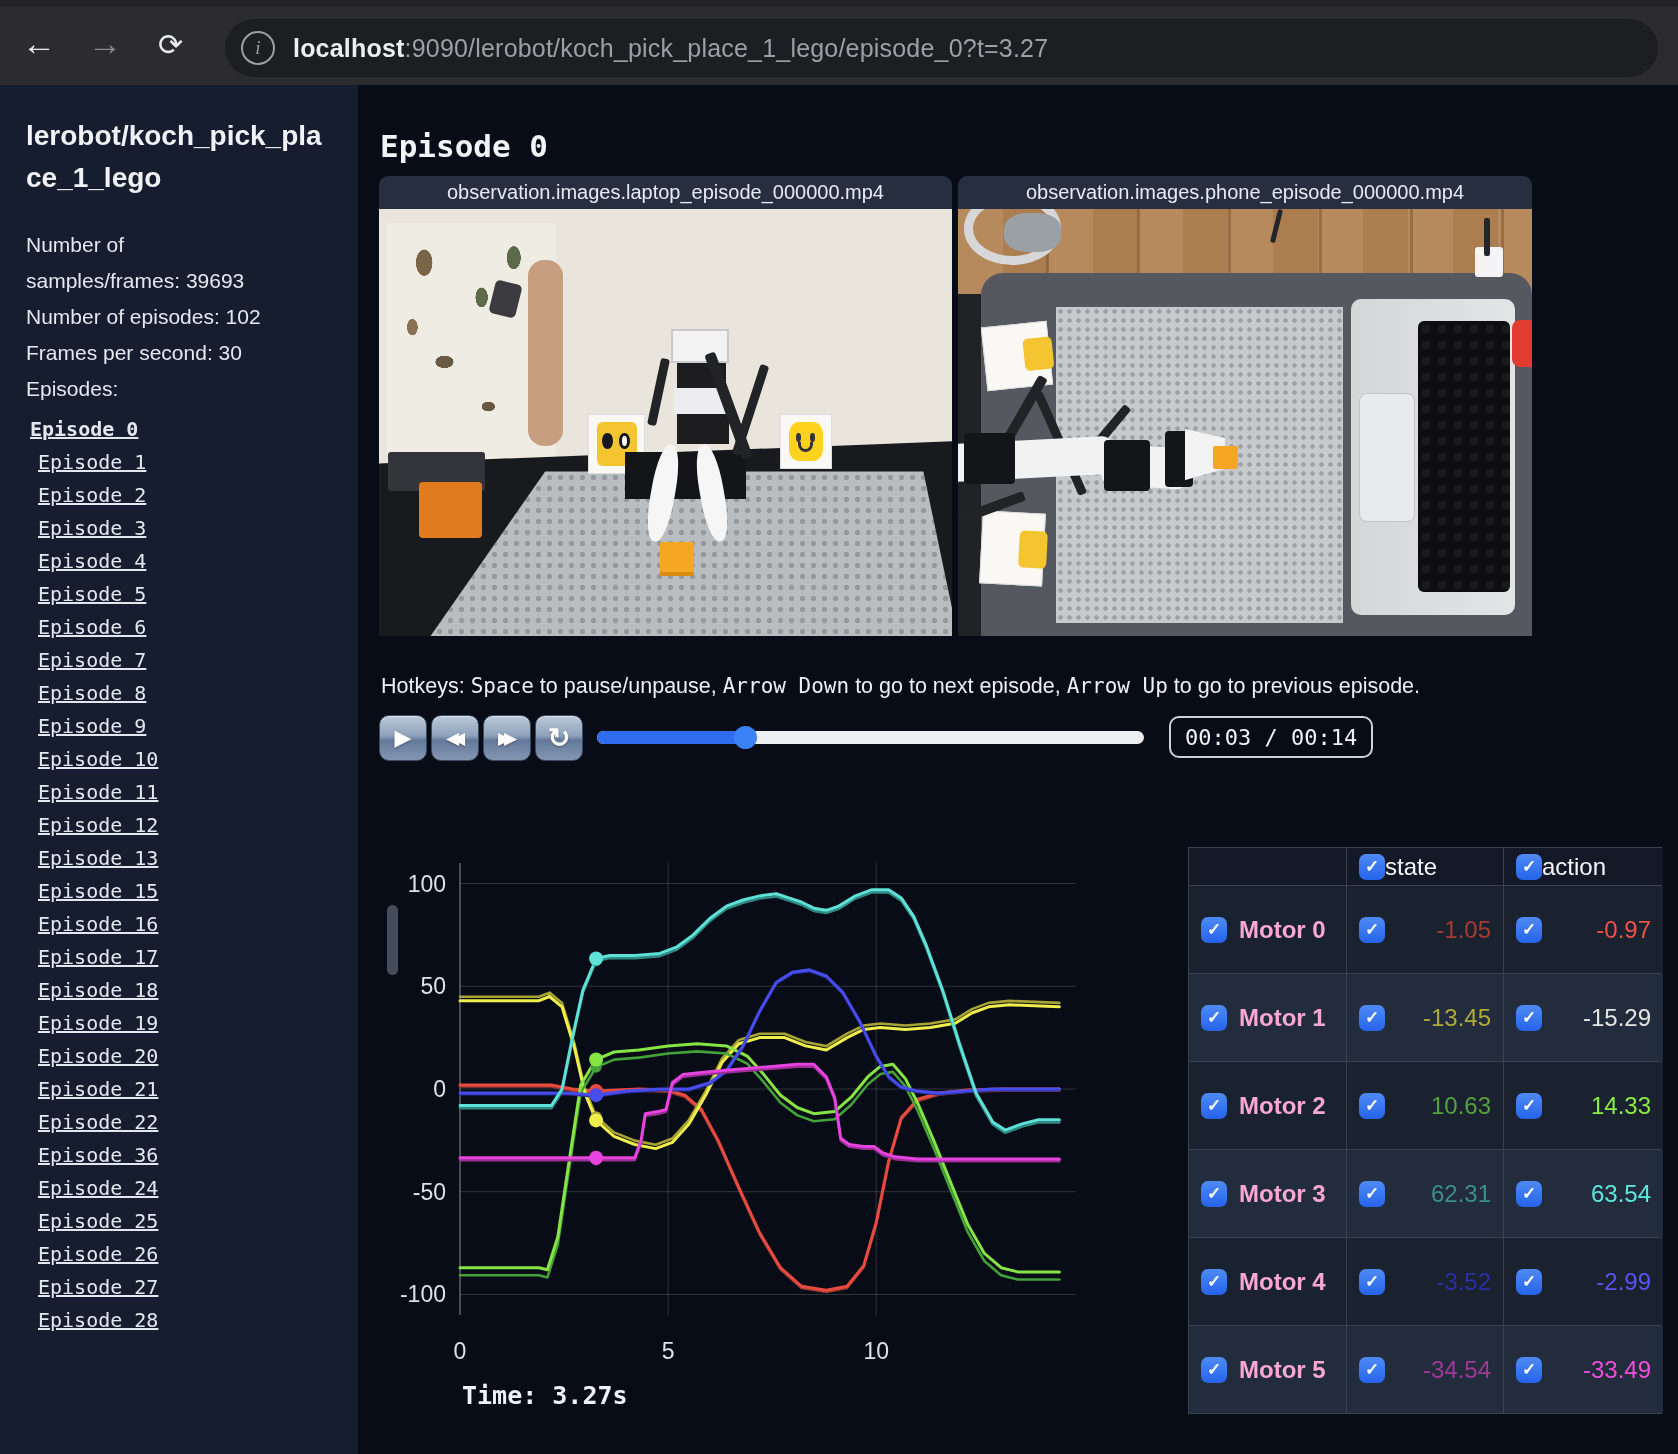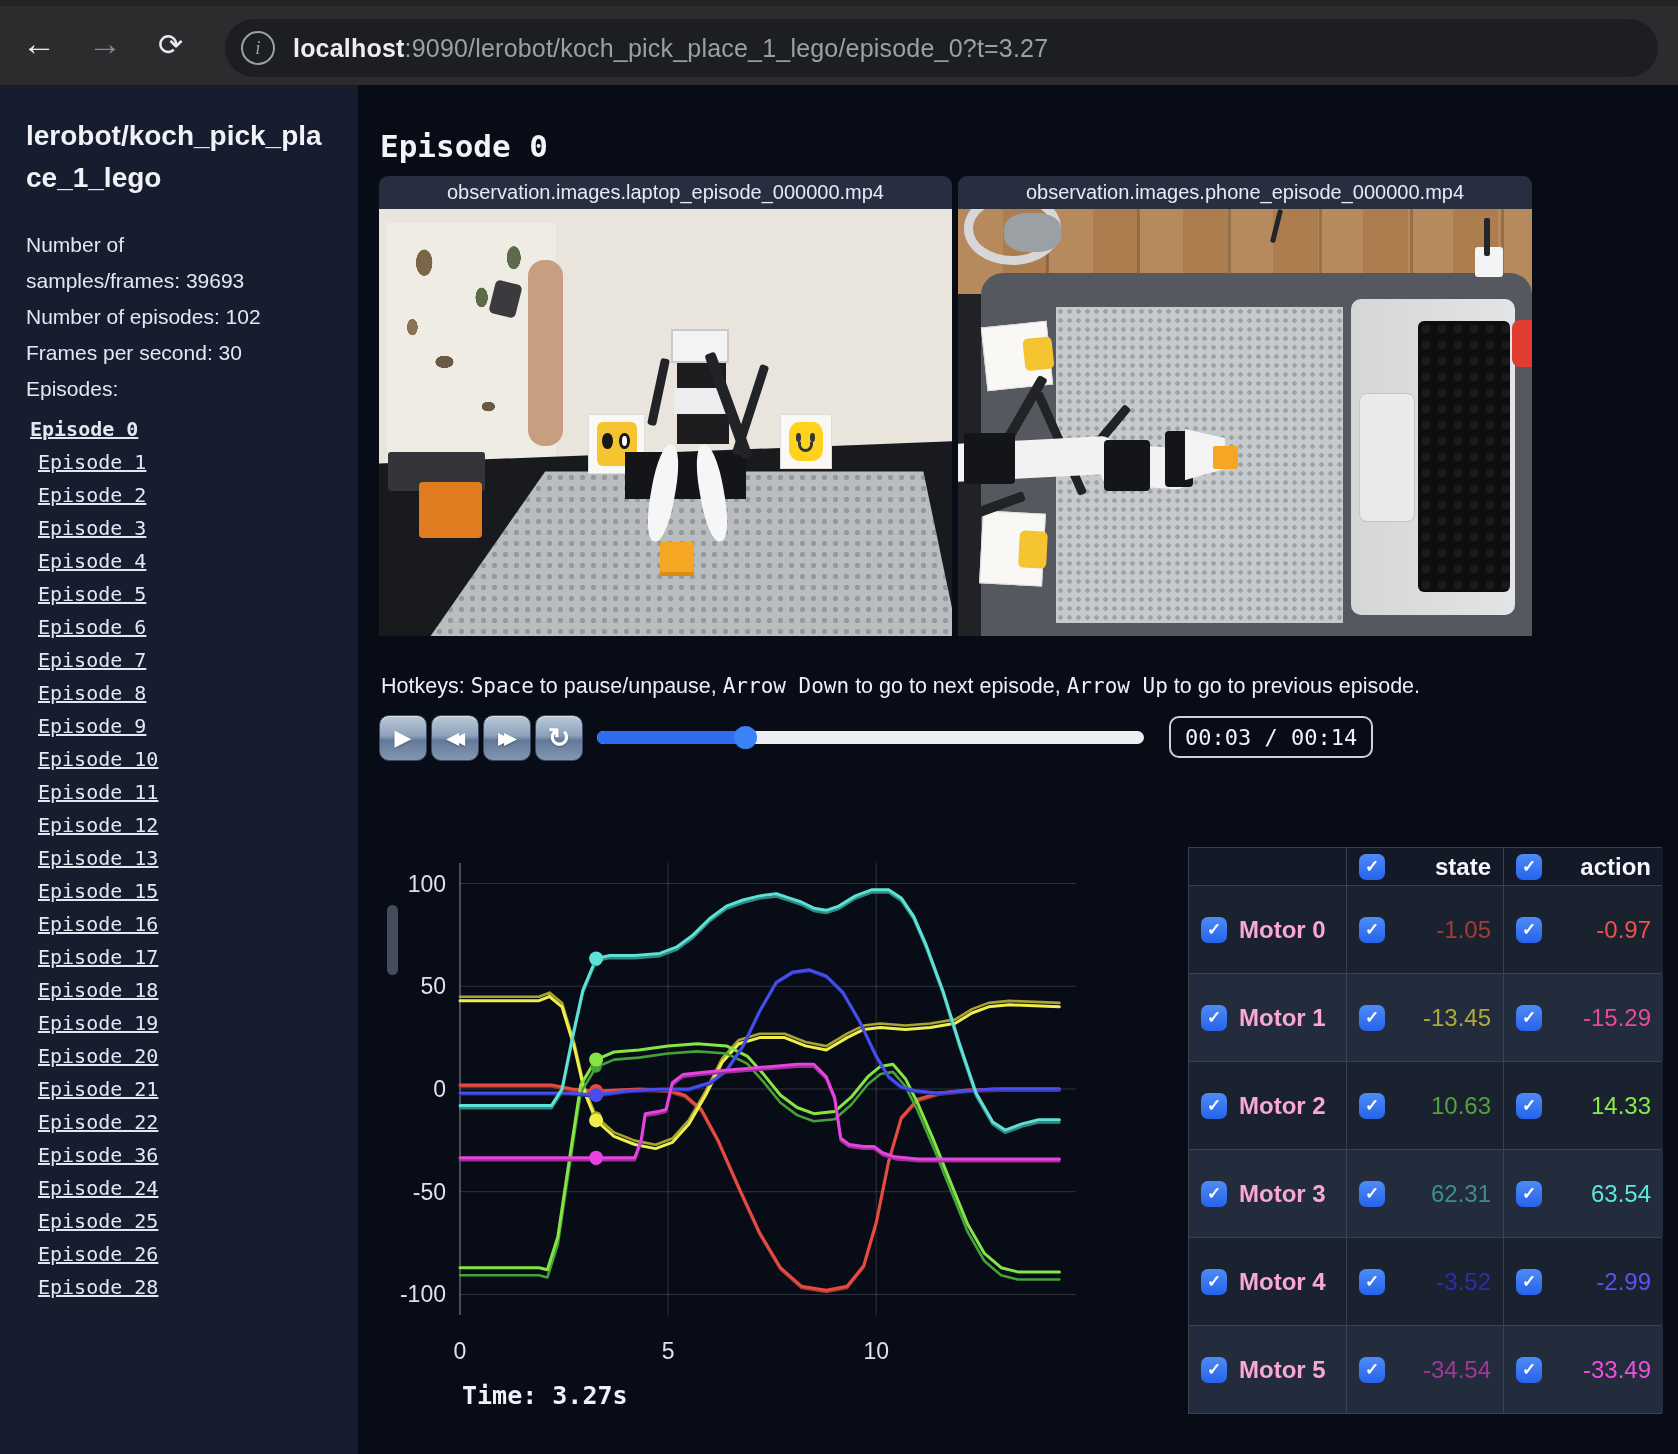--- a/index.html
+++ b/index.html
@@ -123,21 +123,21 @@
   #vscroll{position:absolute;left:29px;top:820px;width:11px;height:70px;border-radius:6px;background:#454c5c;cursor:pointer;}
 
   
   #motor-table{position:absolute;left:830px;top:762px;width:474px;border:1px solid #3a4252;box-sizing:border-box;display:grid;grid-template-columns:157px 156px 159px;background:#3a4252;grid-gap:1px;}
   .cell{background:#1a2230;display:flex;align-items:center;padding:0 12px;box-sizing:border-box;}
   .cell.hdr{background:#131927;height:37px;}
   .cell.body{height:87px;}
   .cell.odd{background:#222c3c;}
   .cb{width:26px;height:26px;border-radius:7px;background:linear-gradient(180deg,#4f8bf5,#2563eb);display:flex;align-items:center;justify-content:center;flex:0 0 auto;cursor:pointer;}
   .cb span{color:#fff;font-size:17px;font-weight:900;line-height:1;}
-  .hdr-label{flex:1;text-align:right;font-size:24px;font-weight:700;color:#f4f6fa;}
+  .hdr-label{flex:1;font-size:24px;font-weight:400;color:#f4f6fa;}
   .motor-label{margin-left:12px;font-size:24px;font-weight:700;color:#f9a8d4;}
   .val{flex:1;text-align:right;font-size:24px;font-weight:500;}
 </style>
 </head>
 <body>
 
 <div id="page">
 
   <div id="toolbar">
     <div class="nav-ico" id="back-ico">←</div>
@@ -180,20 +180,21 @@
           <a>Episode 17</a>
           <a>Episode 18</a>
           <a>Episode 19</a>
           <a>Episode 20</a>
           <a>Episode 21</a>
           <a>Episode 22</a>
           <a>Episode 36</a>
           <a>Episode 24</a>
           <a>Episode 25</a>
           <a>Episode 26</a>
+          <a>Episode 27</a>
           <a>Episode 28</a>
         </nav>
     </aside>
 
     <main id="main">
       <h1 id="page-title" class="mono">Episode 0</h1>
 
       <div class="video-panel" id="video-left">
         <div class="video-header">observation.images.laptop_episode_000000.mp4</div>
         <div class="video-body">
@@ -379,21 +380,21 @@
           <div class="cell body odd">
             <div class="cb">
               <span>✓</span>
             </div>
             <div class="val" style="color: rgb(176, 171, 54);">-13.45</div>
           </div>
           <div class="cell body odd">
             <div class="cb">
               <span>✓</span>
             </div>
-            <div class="val" style="color: #ec4899;">-15.29</div>
+            <div class="val" style="color: #e5e5e5;">-15.29</div>
           </div>
           <div class="cell body">
             <div class="cb">
               <span>✓</span>
             </div>
             <div class="motor-label">Motor 2</div>
           </div>
           <div class="cell body">
             <div class="cb">
               <span>✓</span>

